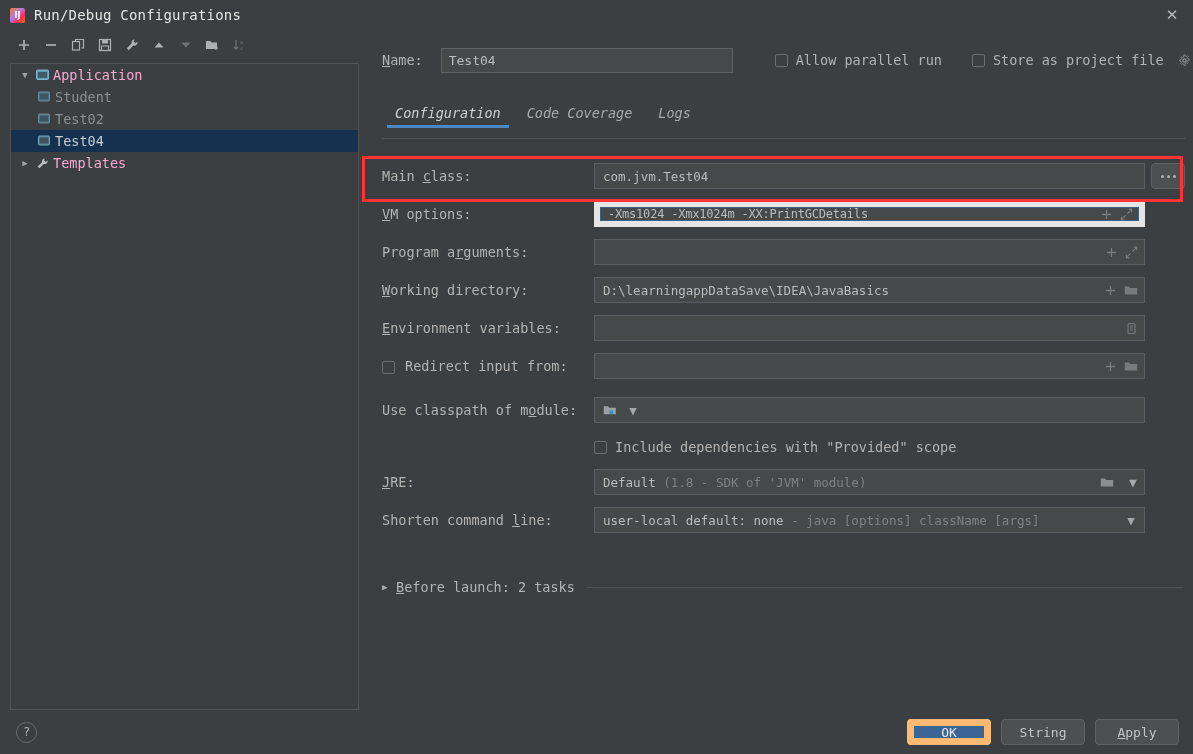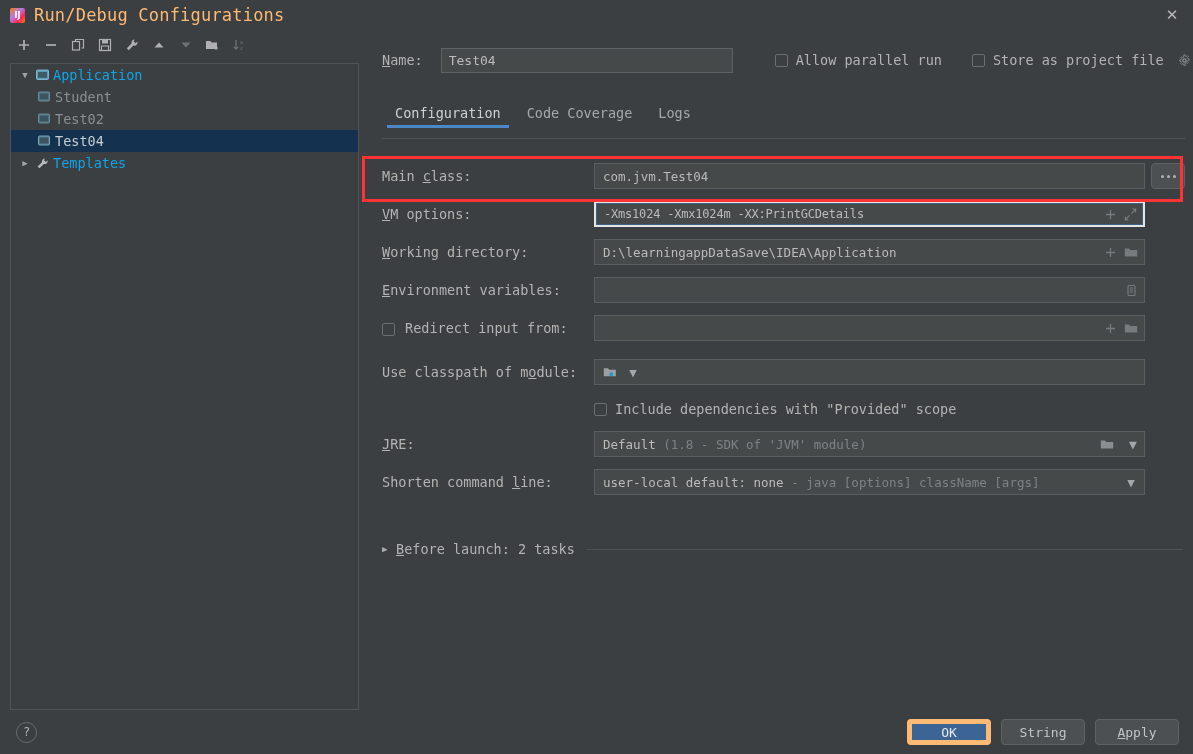--- a/index.html
+++ b/index.html
@@ -23,21 +23,21 @@
   .app-icon{
     width:15px;height:15px;margin-right:9px;flex:0 0 auto;position:relative;
     border-radius:2px;overflow:hidden;
     background:linear-gradient(135deg,#f97a12 0%,#b07ce8 42%,#fe2857 70%,#f97a12 100%);
   }
   .app-icon::after{
     content:"IJ";position:absolute;left:0;top:0;right:0;bottom:0;
     font-size:8px;color:#fff;display:flex;align-items:center;justify-content:center;
     font-family:"DejaVu Sans","Liberation Sans",sans-serif;font-weight:bold;
   }
-  .title-text{ font-size:17px;color:#fdba74; letter-spacing:.2px;}
+  .title-text{ font-size:14px;color:#e5e5e5; letter-spacing:.2px;}
   .win-close{
     position:absolute;right:10px;top:4px;width:22px;height:22px;
     display:flex;align-items:center;justify-content:center;
     color:#b9b9b9;font-size:15px;cursor:pointer;
     font-family:"DejaVu Sans","Liberation Sans",sans-serif;
   }
 
   
   .body-wrap{ display:flex; height:calc(754px - 30px - 44px); padding:0 0 0 0;}
   .left-pane{ width:360px; flex:0 0 360px; display:flex; flex-direction:column;}
@@ -61,21 +61,21 @@
     border:1px solid #4f5355; background:#3c3f41; overflow:hidden;
     width:349px;
   }
   .tree-row{
     height:22px;display:flex;align-items:center;padding-left:6px;
     white-space:nowrap; cursor:pointer;
   }
   .tree-row.selected{ background:#14314f; }
   .tw{ width:16px;flex:0 0 16px;display:flex;align-items:center;justify-content:center;color:#9fa3a6;font-size:9px;}
   .tree-label{ color:#a9b7c6; font-size:13.5px;}
-  .tree-row.group .tree-label{ color:#0ea5e9; }
+  .tree-row.group .tree-label{ color:#f9a8d4; }
   .tree-row.child .tree-label{ color:#8a8f93; }
   .tree-row.child.selected .tree-label{ color:#c8cdd1; }
   .ic{ width:18px;flex:0 0 18px;display:flex;align-items:center;justify-content:center;margin-right:2px;}
   .ic svg{display:block;}
   .indent{ width:18px; flex:0 0 18px; }
 
   
   .name-row{
     height:32px;display:flex;align-items:center;margin:14px 0 0 14px;
   }
@@ -87,41 +87,41 @@
     font-family:inherit;font-size:13px;padding:0 7px;outline:none;
   }
   .chk-wrap{ display:flex;align-items:center;gap:8px;cursor:pointer;white-space:nowrap;}
   .chk{
     width:13px;height:13px;flex:0 0 13px;border:1px solid #6b6f71;
     background:#3c3f41;border-radius:2px;
   }
   .gear-small{ margin-left:6px;color:#8d9194;display:flex;align-items:center;}
 
   
-  .tabs{ display:flex;align-items:flex-end;margin:12px 0 0 14px; height:30px;}
+  .tabs{ display:flex;align-items:flex-end;margin:12px 0 0 14px; height:30px;font-style:italic;}
   .tab{
     padding:0 13px 7px 13px; color:#a5a9ac; font-size:13.5px;cursor:pointer;
     position:relative;
   }
   .tab.active{ color:#cdd1d4; }
   .tab.active::after{
     content:"";position:absolute;left:5px;right:5px;bottom:0;height:3px;background:#4a88c7;
   }
   .tab-sep{ height:1px;background:#4f5355;margin:0 8px 0 14px; }
 
   
   .form{ margin:12px 0 0 14px; padding-right:8px;}
   .row{ display:flex;align-items:center;height:30px;margin-bottom:8px;}
   .row .lbl{ width:212px;flex:0 0 212px; }
   .fld{
     flex:1 1 auto;height:26px;background:#45494a;border:1px solid #5a5e60;
     display:flex;align-items:center;padding:0 6px 0 8px;color:#bbbbbb;
     font-size:12.5px;min-width:0;
   }
-  .fld.focus{ border:2px solid #e5e5e5; box-shadow:inset 0 0 0 1px #3d6185; background:#45494a;}
+  .fld.focus{ border:6px solid #e5e5e5; box-shadow:inset 0 0 0 1px #3d6185; background:#45494a;}
   .fld .val{ overflow:hidden;text-overflow:ellipsis;white-space:nowrap;flex:1 1 auto;}
   .fld .val.mono-small{ font-size:12px; letter-spacing:-.2px;}
   .fld-icons{ display:flex;align-items:center;gap:7px;color:#777b7d;flex:0 0 auto;padding-left:6px;}
   .fld-icons svg{display:block;}
   .btn-ellipsis{
     width:34px;height:26px;flex:0 0 34px;margin-left:6px;
     background:#4c5052;border:1px solid #5e6264;border-radius:4px;
     display:flex;align-items:center;justify-content:center;gap:3px;cursor:pointer;
   }
   .dot{ width:3px;height:3px;border-radius:50%;background:#b0b3b5;}
@@ -158,21 +158,21 @@
     color:#b0b3b5;display:flex;align-items:center;justify-content:center;
     font-size:12px;cursor:pointer;
   }
   .spacer{ flex:1 1 auto;}
   .btn{
     min-width:84px;height:26px;margin-left:10px;border-radius:4px;
     display:flex;align-items:center;justify-content:center;
     font-size:13px;cursor:pointer;padding:0 14px;
     border:1px solid #5e6264;background:#4c5052;color:#c2c5c7;
   }
-  .btn.primary{ background:#3c6596;border:5px solid #fdba74;color:#e6eaee;}
+  .btn.primary{ background:#3c6596;border:7px solid #fdba74;color:#e6eaee;}
 
   
   .annot{
     position:absolute;border:3px solid #fe3434;pointer-events:none;
     left:362px;top:156px;width:821px;height:46px;
   }
 </style>
 </head>
 <body>
 
@@ -359,25 +359,45 @@
               <svg width="13" height="13" viewBox="0 0 13 13">
                 <path d="M7.4 5.6l4-4M8.6 1.2h3v3" stroke="currentColor" stroke-width="1.2" fill="none"></path>
                 <path d="M5.6 7.4l-4 4M4.4 11.8h-3v-3" stroke="currentColor" stroke-width="1.2" fill="none"></path>
               </svg>
             </span>
           </span>
         </div>
         <div style="width:40px;flex:0 0 40px"></div>
       </div>
 
+      <div class="row">
+        <div class="lbl">Program a<span class="u">r</span>guments:</div>
+        <div class="fld">
+          <span class="val"></span>
+          <span class="fld-icons">
+            <span>
+              <svg width="13" height="13" viewBox="0 0 13 13">
+                  <path d="M6.5 2v9M2 6.5h9" stroke="currentColor" stroke-width="1.3" fill="none"></path>
+                </svg>
+            </span>
+            <span>
+              <svg width="13" height="13" viewBox="0 0 13 13">
+                <path d="M7.4 5.6l4-4M8.6 1.2h3v3" stroke="currentColor" stroke-width="1.2" fill="none"></path>
+                <path d="M5.6 7.4l-4 4M4.4 11.8h-3v-3" stroke="currentColor" stroke-width="1.2" fill="none"></path>
+              </svg>
+            </span>
+          </span>
+        </div>
+        <div style="width:40px;flex:0 0 40px"></div>
+      </div>
 
       <div class="row">
         <div class="lbl"><span class="u">W</span>orking directory:</div>
         <div class="fld">
-          <span class="val">D:\learningappDataSave\IDEA\Application</span>
+          <span class="val">D:\learningappDataSave\IDEA\JavaBasics</span>
           <span class="fld-icons">
             <span>
               <svg width="13" height="13" viewBox="0 0 13 13">
                   <path d="M6.5 2v9M2 6.5h9" stroke="currentColor" stroke-width="1.3" fill="none"></path>
                 </svg>
             </span>
             <span>
               <svg width="14" height="13" viewBox="0 0 14 13">
                   <path d="M0.8 2.4h4.2l1.2 1.5h7V10.4H0.8z" fill="currentColor"></path>
                 </svg>

